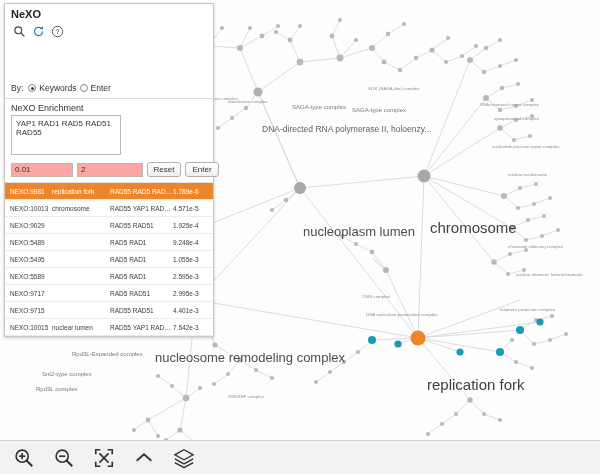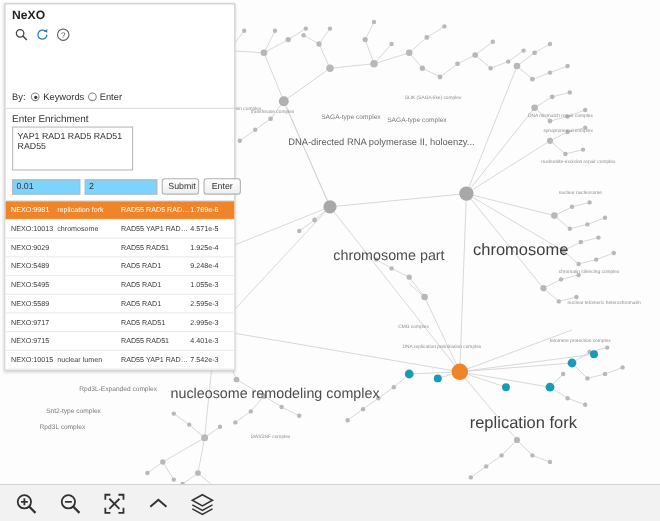--- a/index.html
+++ b/index.html
@@ -144,21 +144,21 @@
   }
   .filter-row {
     display: flex;
     align-items: center;
     gap: 4px;
     padding: 0 6px 5px 6px;
   }
   .filter-row input {
     height: 14px;
     border: 1px solid #b9b9b9;
-    background: #7dd3fc;
+    background: #fca5a5;
     font-size: 8px;
     color: #333;
     padding: 0 3px;
     box-sizing: border-box;
     font-family: "Liberation Sans", sans-serif;
   }
   #pval-input { width: 62px; }
   #count-input { width: 66px; }
   .sm-btn {
     height: 15px;
@@ -449,21 +449,21 @@
         <circle cx="460" cy="352" r="3.6" fill="#1a9bb5"></circle>
         <circle cx="500" cy="352" r="4" fill="#1a9bb5"></circle>
         <circle cx="520" cy="330" r="4" fill="#1a9bb5"></circle>
         <circle cx="540" cy="322" r="3.6" fill="#1a9bb5"></circle>
       </g>
     </svg>
 
     <div id="net-labels">
         <div class="node-label lbl-xl" style="left: 430px; top: 175px;">chromosome</div>
         <div class="node-label lbl-xl" style="left: 427px; top: 332px;">replication fork</div>
-        <div class="node-label lbl-big" style="left: 303px; top: 180px;">chromosome part</div>
+        <div class="node-label lbl-big" style="left: 303px; top: 180px;">nucleoplasm lumen</div>
         <div class="node-label lbl-big" style="left: 155px; top: 306px;">nucleosome remodeling complex</div>
         <div class="node-label lbl-mid" style="left: 262px; top: 80px;">DNA-directed RNA polymerase II, holoenzy...</div>
         <div class="node-label lbl-mid" style="left: 125px; top: 247px;">nuclear chromatin</div>
         <div class="node-label lbl-small" style="left: 72px; top: 307px;">Rpd3L-Expanded complex</div>
         <div class="node-label lbl-small" style="left: 292px; top: 60px;">SAGA-type complex</div>
         <div class="node-label lbl-small" style="left: 352px; top: 63px;">SAGA-type complex</div>
         <div class="node-label lbl-tiny" style="left: 368px; top: 42px;">SLIK (SAGA-like) complex</div>
         <div class="node-label lbl-small" style="left: 42px; top: 327px;">Snt2-type complex</div>
         <div class="node-label lbl-small" style="left: 36px; top: 342px;">Rpd3L complex</div>
         <div class="node-label lbl-tiny" style="left: 228px; top: 350px;">SWI/SNF complex</div>
@@ -516,27 +516,27 @@
         <span>Keywords</span>
       </span>
       <span class="radio">
         <span class="dot"></span>
         <span>Enter</span>
       </span>
     </div>
 
     <div class="section-sep"></div>
 
-    <div id="term-title">Enter Enrichment</div>
+    <div id="term-title">NeXO Enrichment</div>
     <textarea id="term-text" style="">YAP1 RAD1 RAD5 RAD51 RAD55</textarea>
 
     <div class="filter-row">
       <input id="pval-input" type="text" value="0.01" style="">
       <input id="count-input" type="text" value="2" style="">
-      <button class="sm-btn">Submit</button>
+      <button class="sm-btn">Reset</button>
       <button class="sm-btn">Enter</button>
     </div>
 
     <div id="results">
         <div class="res-row selected">
           <div class="c-id">NEXO:9981</div>
           <div class="c-name">replication fork</div>
           <div class="c-genes">RAD55 RAD5 RAD51 RAD1</div>
           <div class="c-p">1.789e-6</div>
         </div>

